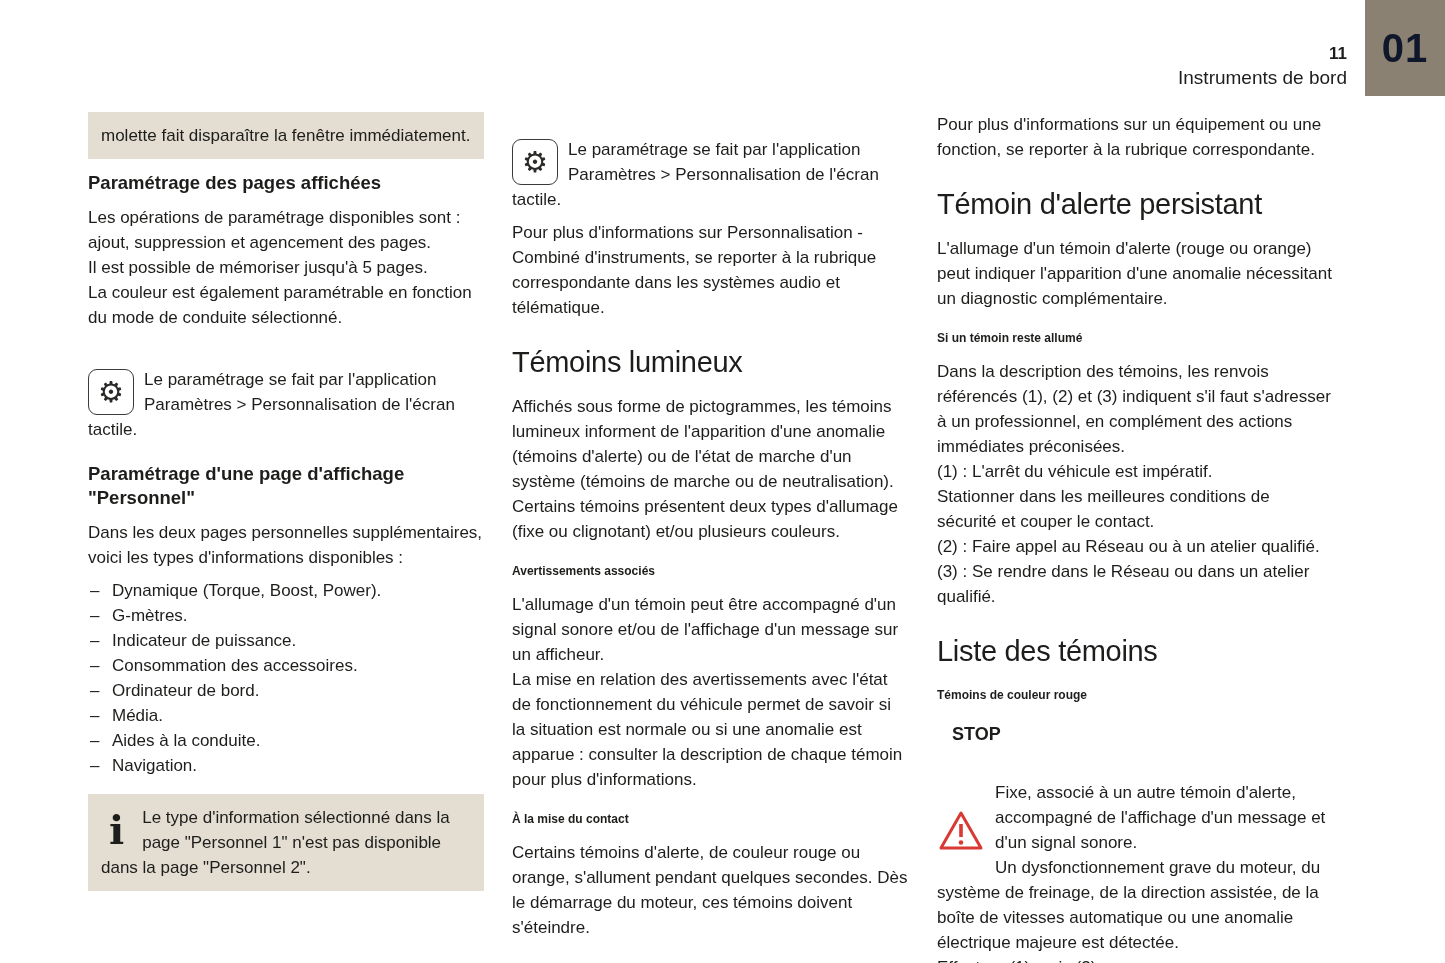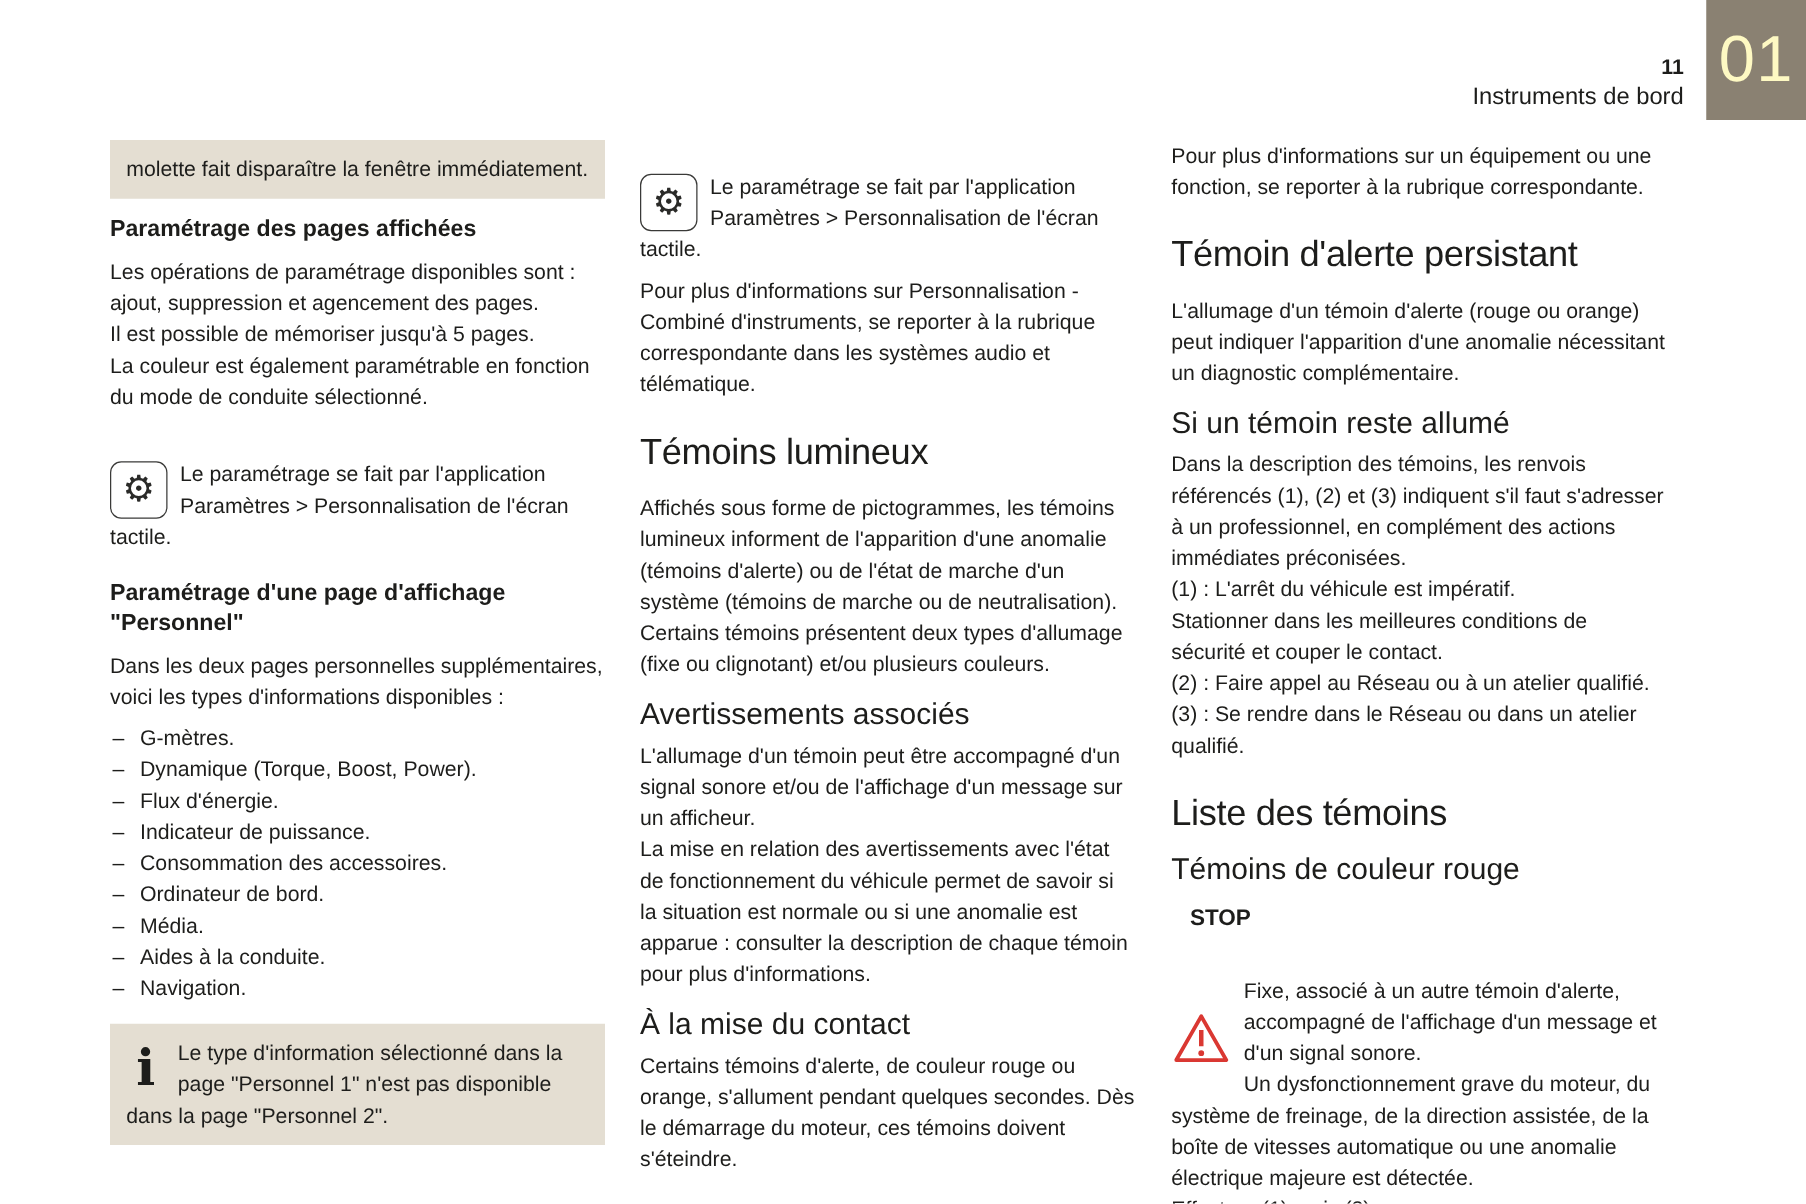--- a/index.html
+++ b/index.html
@@ -2,35 +2,35 @@
 <html lang="fr"><head>
 <meta charset="utf-8">
 <style>
   * { margin:0; padding:0; box-sizing:border-box; }
   html,body { background:#ffffff; }
   body { font-family:"Liberation Sans","DejaVu Sans",sans-serif; color:#1d1d1b; }
   .page { position:relative; width:1445px; height:963px; background:#ffffff; overflow:hidden; }
 
   .chapter-tab { position:absolute; top:0; right:0; width:80px; height:96px; background:#8a8172;
                  display:flex; align-items:center; justify-content:center; }
-  .chapter-num { font-size:52px; font-weight:400; color:#fef9c3; letter-spacing:1px; }
+  .chapter-num { font-size:40px; font-weight:700; color:#0f172a; letter-spacing:1px; }
 
   .hdr { position:absolute; top:44px; right:98px; text-align:right; }
   .hdr .num { font-size:17px; font-weight:700; margin-bottom:3px; }
   .hdr .title { font-size:19px; }
 
   .col { position:absolute; top:112px; width:396px; font-size:17px; line-height:25px; }
   .col1 { left:88px; }
   .col2 { left:512px; }
   .col3 { left:937px; }
 
   .callout { background:#e4ded2; padding:11px 13px; margin-bottom:5px; overflow:hidden; }
   .h-section { font-size:18.5px; font-weight:700; line-height:24px; margin:20px 0 10px; }
   .h-big { font-size:29px; font-weight:400; line-height:37px; margin:24px 0 13px; letter-spacing:-0.3px; }
-  .h-sub { font-size:24px; font-weight:400; margin:15px 0 8px; }
+  .h-sub { font-size:12px; font-weight:700; margin:15px 0 8px; }
   .body { white-space:pre-line; margin-bottom:8px; }
 
   .icon-box { float:left; width:46px; height:46px; border:1.6px solid #3a3a38; border-radius:9px;
               display:flex; align-items:center; justify-content:center;
               margin:2px 10px 2px 0; font-size:29px; line-height:1; color:#2a2a28; }
   .list { list-style:none; margin:0 0 16px 0; }
   .list li { padding-left:24px; position:relative; }
   .list li::before { content:"–"; position:absolute; left:2px; }
   .info-i { float:left; font-family:"DejaVu Serif","Liberation Serif",serif; font-size:40px; font-weight:700;
             line-height:42px; margin:4px 18px 0 8px; }
@@ -66,23 +66,22 @@
 
     <div class="body" style="margin-top:12px; overflow:hidden;">
       <span class="icon-box"><span>⚙</span></span><span><span>Le paramétrage se fait par l'application </span><b>Paramètres &gt; Personnalisation</b><span> de l'écran tactile.</span></span>
     </div>
 
     <div class="h-section">Paramétrage d'une page d'affichage "Personnel"</div>
 
     <div class="body">Dans les deux pages personnelles supplémentaires, voici les types d'informations disponibles :</div>
 
     <ul class="list">
+      <li>Dynamique (Torque, Boost, Power).</li>
       <li>G-mètres.</li>
-      <li>Dynamique (Torque, Boost, Power).</li>
-      <li>Flux d'énergie.</li>
       <li>Indicateur de puissance.</li>
       <li>Consommation des accessoires.</li>
       <li>Ordinateur de bord.</li>
       <li>Média.</li>
       <li>Aides à la conduite.</li>
       <li>Navigation.</li>
     </ul>
 
     <div class="callout">
       <span class="info-i">i</span><span class="body" style="margin:0;"><span>Le type d'information sélectionné dans la page "</span><b>Personnel 1</b><span>" n'est pas disponible dans la page "</span><b>Personnel 2</b><span>".</span></span>

